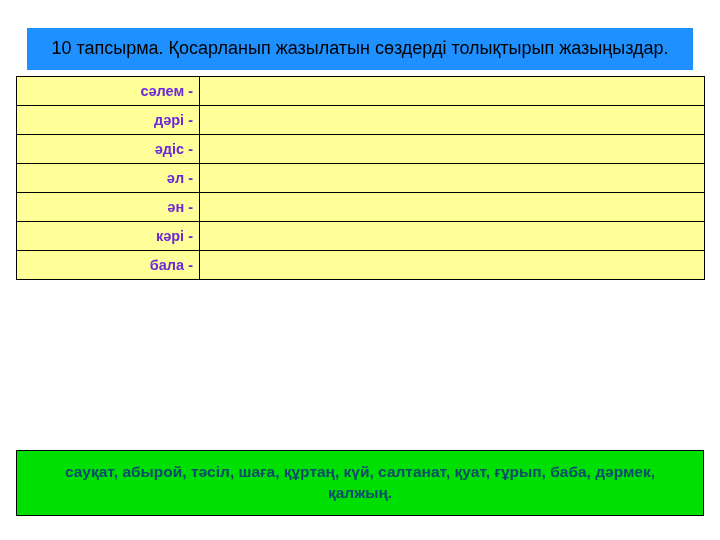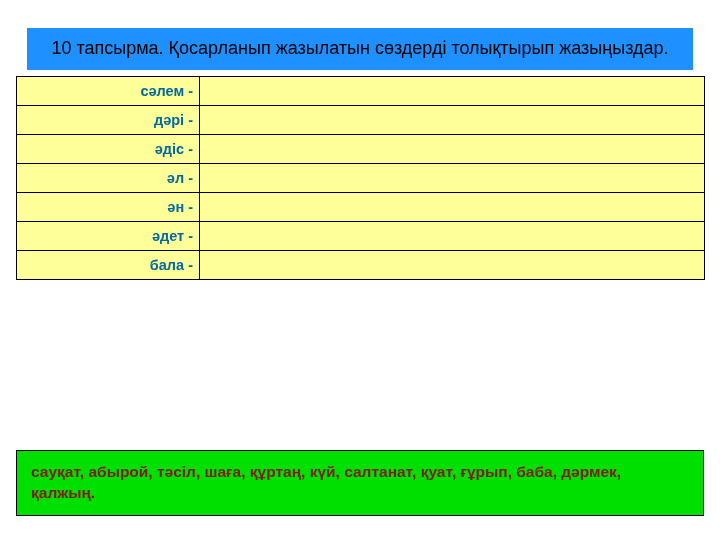--- a/index.html
+++ b/index.html
@@ -55,21 +55,21 @@
     height: 29px;
     padding: 0 6px;
     box-sizing: border-box;
     background: #ffff99;
   }
   td.left-cell {
     width: 183px;
     text-align: right;
     font-weight: bold;
     font-size: 14.5px;
-    color: #0369a1;
+    color: #6d28d9;
     background: #ffff99;
     padding-right: 18px;
   }
   td.right-cell {
     width: 505px;
     background: #ffff99;
   }
   .answers {
     position: absolute;
     left: 16px;
@@ -80,21 +80,22 @@
     background: #00e000;
     box-sizing: border-box;
     display: flex;
     align-items: center;
     justify-content: center;
     padding: 4px 14px;
   }
   .answers-text {
     font-size: 15.5px;
     font-weight: bold;
-    color: #7f1d1d;
+    color: #0c4a6e;
+    text-align: center;
     line-height: 1.35;
   }
 </style>
 </head>
 <body>
 
 <div class="slide">
 
   <div class="title-bar">
     <div class="title-text">10 тапсырма. Қосарланып жазылатын сөздерді толықтырып жазыңыздар.</div>
@@ -117,21 +118,21 @@
         </tr>
         <tr>
           <td class="left-cell">әл -</td>
           <td class="right-cell"></td>
         </tr>
         <tr>
           <td class="left-cell">ән -</td>
           <td class="right-cell"></td>
         </tr>
         <tr>
-          <td class="left-cell">әдет -</td>
+          <td class="left-cell">кәрі -</td>
           <td class="right-cell"></td>
         </tr>
         <tr>
           <td class="left-cell">бала -</td>
           <td class="right-cell"></td>
         </tr>
       </tbody>
     </table>
   </div>
 

